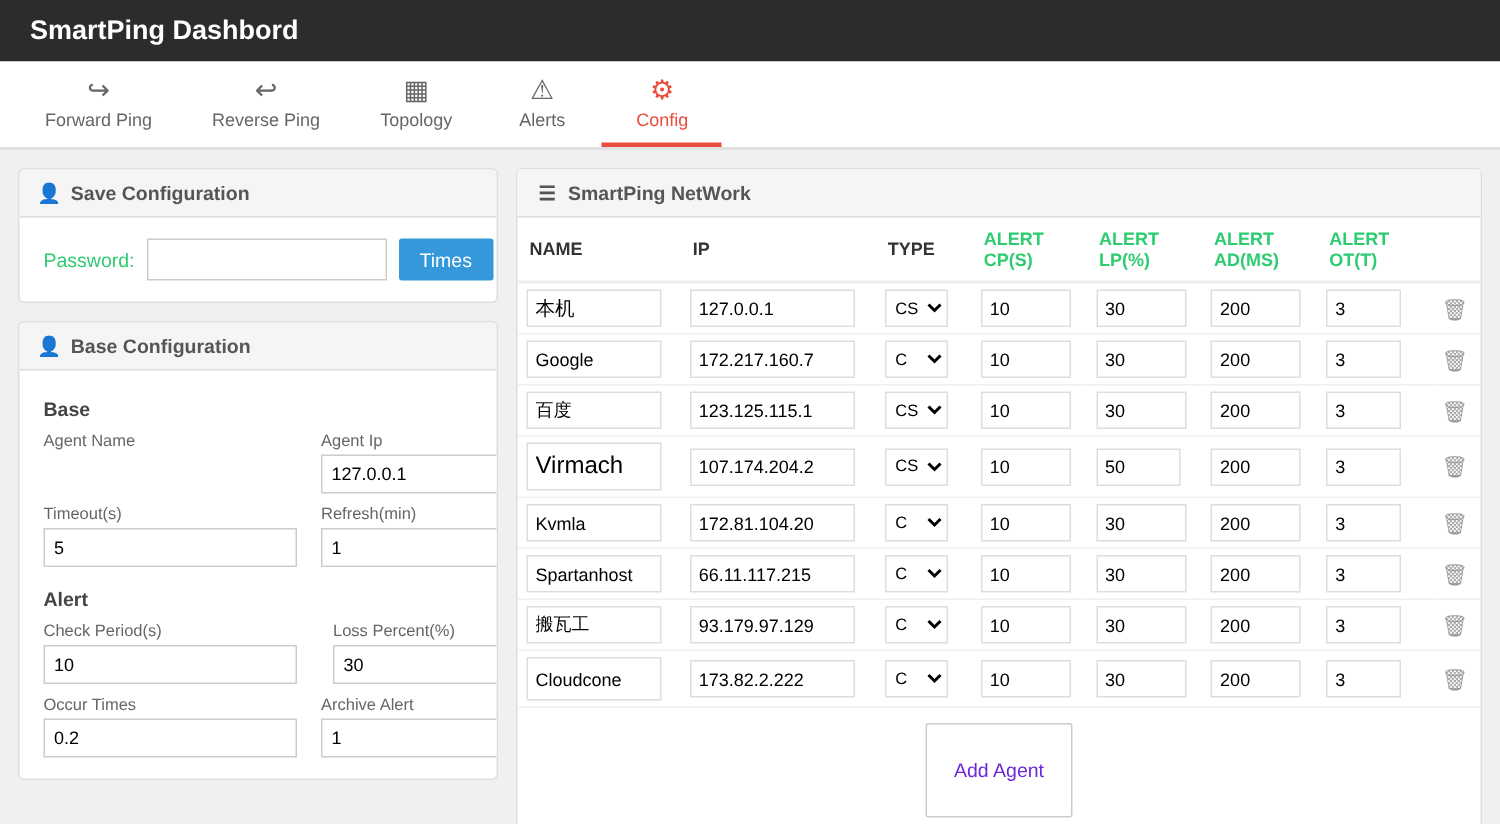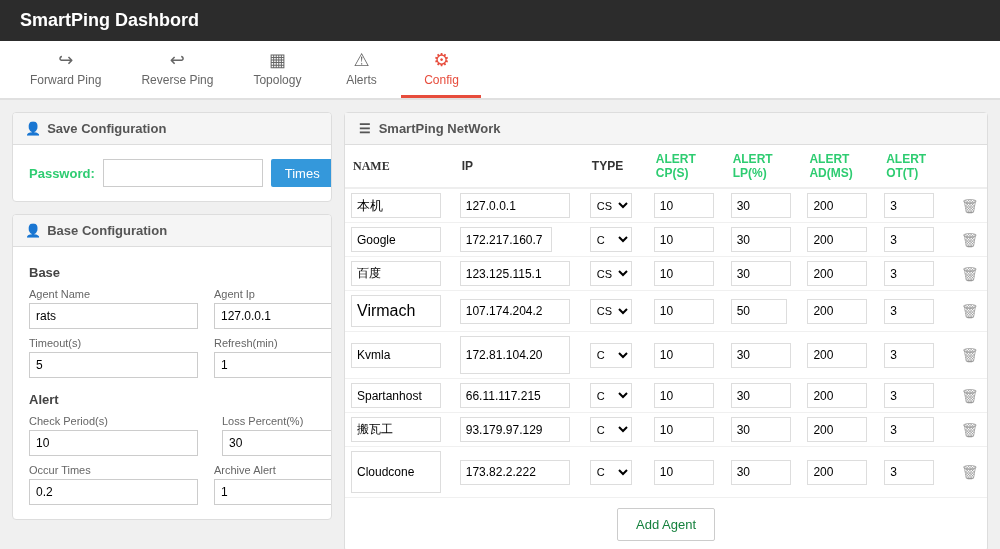--- a/index.html
+++ b/index.html
@@ -20,21 +20,21 @@
     
     .left-panel { width: 320px; flex-shrink: 0; display: flex; flex-direction: column; gap: 12px; }
 
     
     .card { background: #fff; border: 1px solid #ddd; border-radius: 4px; overflow: hidden; }
     .card-header { background: #f5f5f5; border-bottom: 1px solid #ddd; padding: 8px 12px; font-weight: bold; color: #555; display: flex; align-items: center; gap: 6px; }
     .card-body { padding: 14px 16px; }
 
     
     .save-row { display: flex; align-items: center; gap: 8px; }
-    .save-row label { color: #2ecc71; font-weight: bold; white-space: nowrap; }
+    .save-row label { color: #2ecc71; font-weight: normal; white-space: nowrap; }
     .save-row input { border: 1px solid #ccc; padding: 4px 8px; height: 28px; width: 160px; }
     .btn-save { background: #3498db; color: #fff; border: none; padding: 4px 14px; height: 28px; cursor: pointer; border-radius: 2px; font-size: 13px; }
 
     
     .form-grid { display: grid; grid-template-columns: 1fr 1fr; gap: 8px 16px; }
     .form-group { display: flex; flex-direction: column; gap: 3px; }
     .form-group label { font-size: 11px; color: #666; }
     .form-group input { border: 1px solid #ccc; padding: 3px 6px; height: 26px; font-size: 12px; }
     .section-title { font-weight: bold; margin-bottom: 8px; margin-top: 4px; color: #444; }
     .form-grid-3 { display: grid; grid-template-columns: 1fr 1fr 1fr; gap: 8px 24px; }
@@ -47,23 +47,23 @@
     
     .network-table { width: 100%; border-collapse: collapse; }
     .network-table th { padding: 7px 8px; text-align: left; font-size: 12px; border-bottom: 2px solid #eee; color: #333; }
     .network-table th.col-alert { color: #2ecc71; }
     .network-table td { padding: 4px 6px; border-bottom: 1px solid #f0f0f0; vertical-align: middle; }
     .network-table input[type="text"] { width: 100%; border: 1px solid #ddd; padding: 3px 5px; height: 25px; font-size: 12px; }
     .network-table select { border: 1px solid #ddd; padding: 2px 2px; height: 25px; font-size: 11px; background: #fff; }
     .delete-btn { color: #999; cursor: pointer; font-size: 14px; background: none; border: none; }
 
     .add-agent-row { padding: 10px; text-align: center; }
-    .btn-add { background: #fff; border: 1px solid #ccc; padding: 8px 18px; cursor: pointer; font-size: 13px; color: #15803d; border-radius: 2px; text-align: center; }
-
-    .col-name { width: 100px; font-family: Liberation Serif, serif; }
+    .btn-add { background: #fff; border: 1px solid #ccc; padding: 23px 18px; cursor: pointer; font-size: 13px; color: #6d28d9; border-radius: 2px; text-align: center; }
+
+    .col-name { width: 100px; }
     .col-ip { width: 120px; }
     .col-type { width: 60px; }
     .col-num { width: 72px; }
   </style>
 </head>
 <body>
 
 <div class="header">
   <span>SmartPing Dashbord</span>
 </div>
@@ -112,21 +112,20 @@
     <div class="card">
       <div class="card-header">
         <span>👤</span>
         <span>Base Configuration</span>
       </div>
       <div class="card-body">
         <div class="section-title">Base</div>
         <div class="form-grid">
           <div class="form-group">
             <label>Agent Name</label>
-            <input type="text" value="rats" style="">
           </div>
           <div class="form-group">
             <label>Agent Ip</label>
             <input type="text" value="127.0.0.1" style="">
           </div>
           <div class="form-group">
             <label>Timeout(s)</label>
             <input type="text" value="5" style="">
           </div>
           <div class="form-group">
@@ -193,21 +192,21 @@
       </select>
     </td>
     <td><input type="text" value="10" style="width: 60px; border: 1px solid rgb(221, 221, 221); padding: 3px 5px; height: 25px; font-size: 12px;"></td>
     <td><input type="text" value="30" style="width: 60px; border: 1px solid rgb(221, 221, 221); padding: 3px 5px; height: 25px; font-size: 12px;"></td>
     <td><input type="text" value="200" style="width: 60px; border: 1px solid rgb(221, 221, 221); padding: 3px 5px; height: 25px; font-size: 12px;"></td>
     <td><input type="text" value="3" style="width: 50px; border: 1px solid rgb(221, 221, 221); padding: 3px 5px; height: 25px; font-size: 12px;"></td>
     <td><button class="delete-btn">🗑</button></td>
   </tr>
               <tr>
     <td><input type="text" value="Google" style="width: 90px; border: 1px solid rgb(221, 221, 221); padding: 3px 5px; height: 25px; font-size: 12px;"></td>
-    <td><input type="text" value="172.217.160.7" style="width: 92px; border: 1px solid rgb(221, 221, 221); padding: 3px 5px; height: 25px; font-size: 12px;"></td>
+    <td><input type="text" value="172.217.160.7" style="width: 110px; border: 1px solid rgb(221, 221, 221); padding: 3px 5px; height: 25px; font-size: 12px;"></td>
     <td>
       <select style="border:1px solid #ddd;padding:2px;height:25px;font-size:11px;background:#fff;">
         <option>CS</option>
         <option selected="">C</option>
         <option>S</option>
       </select>
     </td>
     <td><input type="text" value="10" style="width: 60px; border: 1px solid rgb(221, 221, 221); padding: 3px 5px; height: 25px; font-size: 12px;"></td>
     <td><input type="text" value="30" style="width: 60px; border: 1px solid rgb(221, 221, 221); padding: 3px 5px; height: 25px; font-size: 12px;"></td>
     <td><input type="text" value="200" style="width: 60px; border: 1px solid rgb(221, 221, 221); padding: 3px 5px; height: 25px; font-size: 12px;"></td>
@@ -241,21 +240,21 @@
       </select>
     </td>
     <td><input type="text" value="10" style="width: 60px; border: 1px solid rgb(221, 221, 221); padding: 3px 5px; height: 25px; font-size: 12px;"></td>
     <td><input type="text" value="50" style="width: 56px; border: 1px solid rgb(221, 221, 221); padding: 3px 5px; height: 25px; font-size: 12px;"></td>
     <td><input type="text" value="200" style="width: 60px; border: 1px solid rgb(221, 221, 221); padding: 3px 5px; height: 25px; font-size: 12px;"></td>
     <td><input type="text" value="3" style="width: 50px; border: 1px solid rgb(221, 221, 221); padding: 3px 5px; height: 25px; font-size: 12px;"></td>
     <td><button class="delete-btn">🗑</button></td>
   </tr>
               <tr>
     <td><input type="text" value="Kvmla" style="width: 90px; border: 1px solid rgb(221, 221, 221); padding: 3px 5px; height: 25px; font-size: 12px;"></td>
-    <td><input type="text" value="172.81.104.20" style="width: 110px; border: 1px solid rgb(221, 221, 221); padding: 18px 5px; height: 25px; font-size: 12px;"></td>
+    <td><input type="text" value="172.81.104.20" style="width: 110px; border: 1px solid rgb(221, 221, 221); padding: 5px 5px; height: 25px; font-size: 12px;"></td>
     <td>
       <select style="border:1px solid #ddd;padding:2px;height:25px;font-size:11px;background:#fff;">
         <option>CS</option>
         <option selected="">C</option>
         <option>S</option>
       </select>
     </td>
     <td><input type="text" value="10" style="width: 60px; border: 1px solid rgb(221, 221, 221); padding: 3px 5px; height: 25px; font-size: 12px;"></td>
     <td><input type="text" value="30" style="width: 60px; border: 1px solid rgb(221, 221, 221); padding: 3px 5px; height: 25px; font-size: 12px;"></td>
     <td><input type="text" value="200" style="width: 60px; border: 1px solid rgb(221, 221, 221); padding: 3px 5px; height: 25px; font-size: 12px;"></td>
@@ -288,21 +287,21 @@
         <option>S</option>
       </select>
     </td>
     <td><input type="text" value="10" style="width: 60px; border: 1px solid rgb(221, 221, 221); padding: 3px 5px; height: 25px; font-size: 12px;"></td>
     <td><input type="text" value="30" style="width: 60px; border: 1px solid rgb(221, 221, 221); padding: 3px 5px; height: 25px; font-size: 12px;"></td>
     <td><input type="text" value="200" style="width: 60px; border: 1px solid rgb(221, 221, 221); padding: 3px 5px; height: 25px; font-size: 12px;"></td>
     <td><input type="text" value="3" style="width: 50px; border: 1px solid rgb(221, 221, 221); padding: 3px 5px; height: 25px; font-size: 12px;"></td>
     <td><button class="delete-btn">🗑</button></td>
   </tr>
               <tr>
-    <td><input type="text" value="Cloudcone" style="width: 90px; border: 1px solid rgb(221, 221, 221); padding: 3px 5px; height: 42px; font-size: 12px;"></td>
+    <td><input type="text" value="Cloudcone" style="width: 90px; border: 1px solid rgb(221, 221, 221); padding: 3px 5px; height: 29px; font-size: 12px;"></td>
     <td><input type="text" value="173.82.2.222" style="width: 110px; border: 1px solid rgb(221, 221, 221); padding: 3px 5px; height: 25px; font-size: 12px;"></td>
     <td>
       <select style="border:1px solid #ddd;padding:2px;height:25px;font-size:11px;background:#fff;">
         <option>CS</option>
         <option selected="">C</option>
         <option>S</option>
       </select>
     </td>
     <td><input type="text" value="10" style="width: 60px; border: 1px solid rgb(221, 221, 221); padding: 3px 5px; height: 25px; font-size: 12px;"></td>
     <td><input type="text" value="30" style="width: 60px; border: 1px solid rgb(221, 221, 221); padding: 3px 5px; height: 25px; font-size: 12px;"></td>

